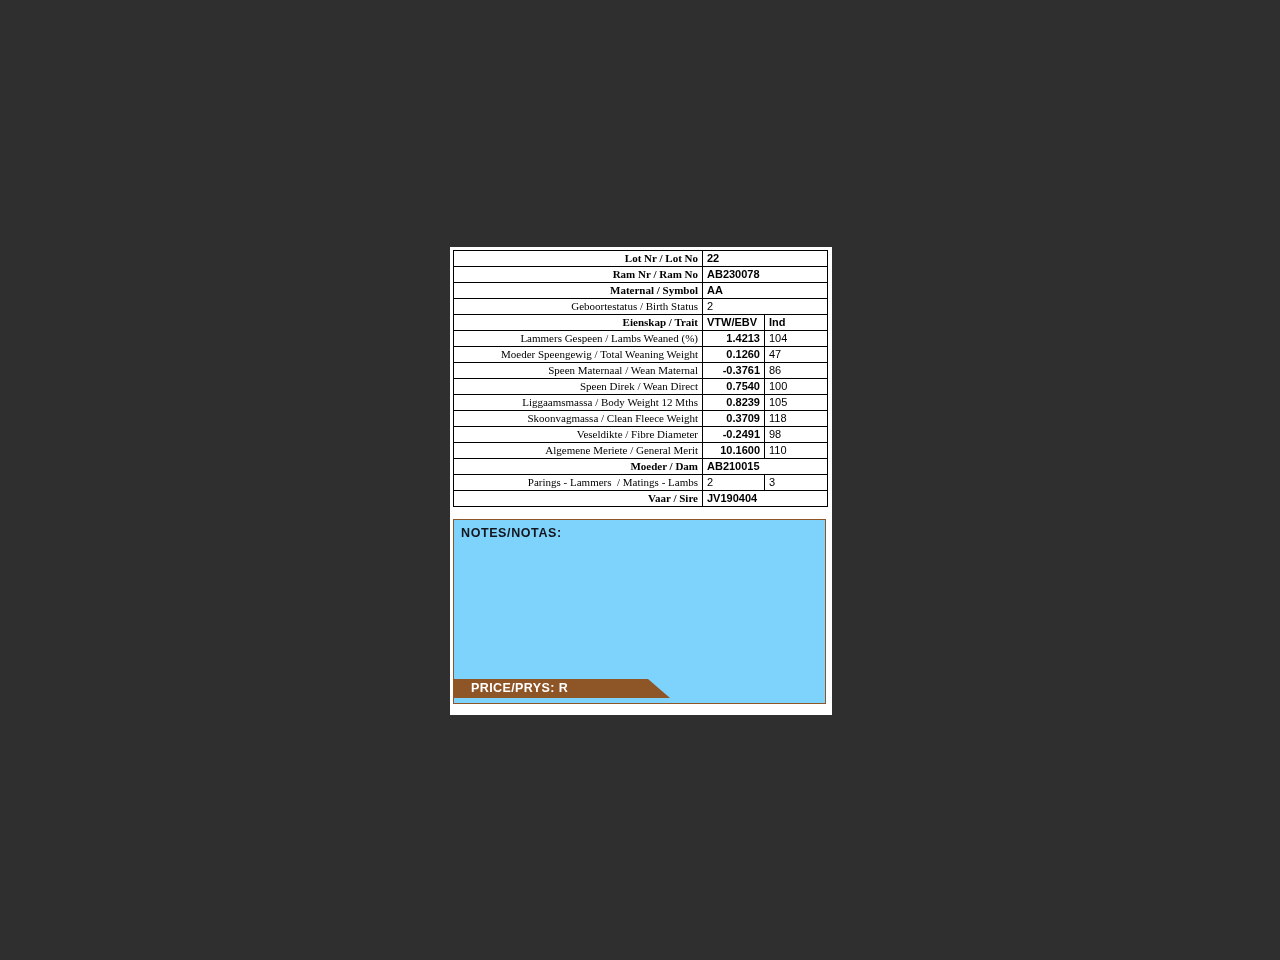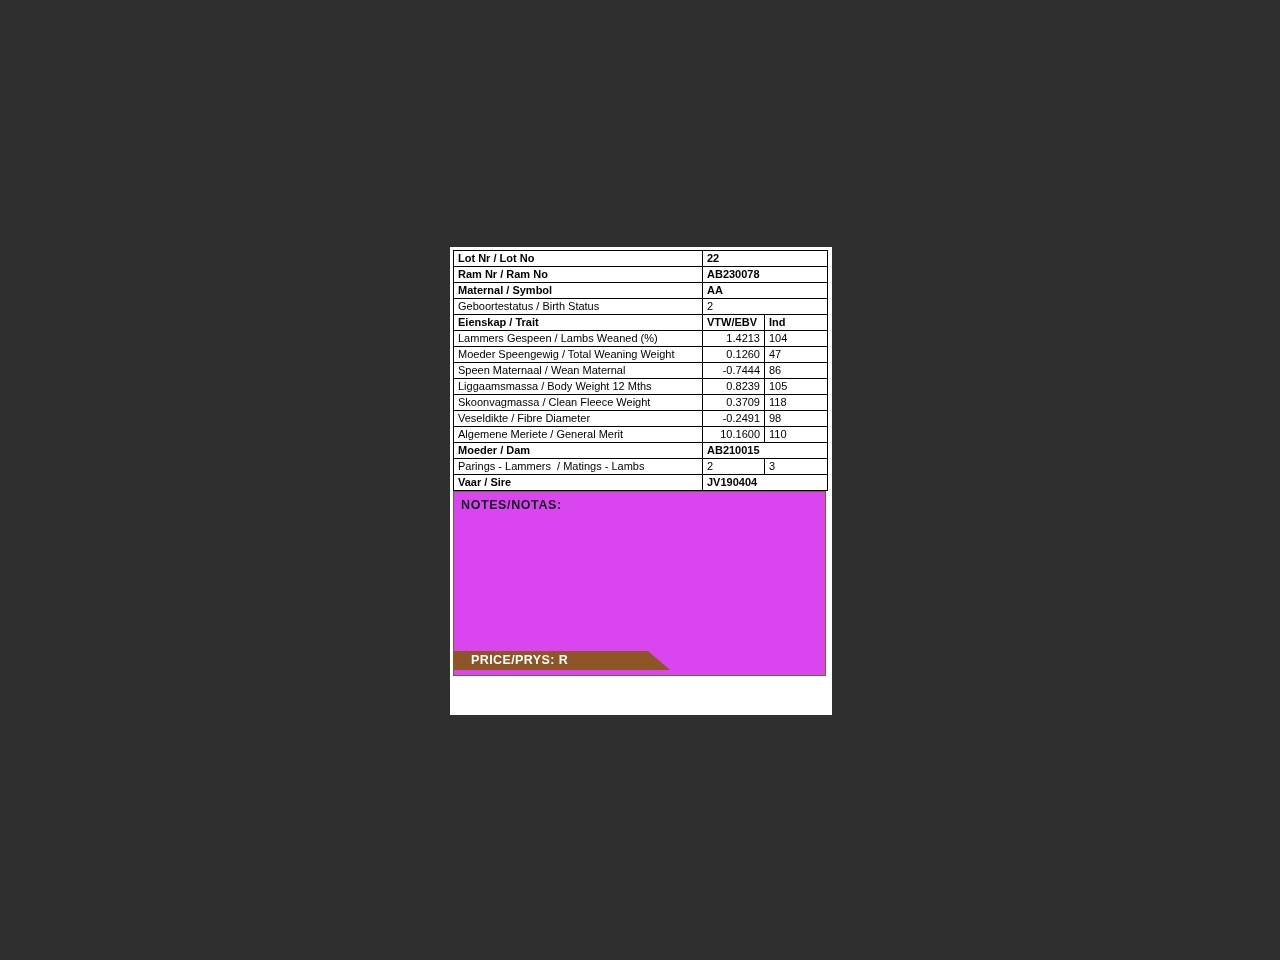--- a/index.html
+++ b/index.html
@@ -23,31 +23,31 @@
   table.lot-table td{
     border:1.5px solid #000;
     font-size:11px;
     color:#000;
     height:15px;
     line-height:15px;
     padding:0 4px;
     white-space:pre;
     overflow:hidden;
   }
-  td.lbl{text-align:left;}
+  td.lbl{text-align:right;font-family:Liberation Serif, serif;}
   td.bold{font-weight:bold;}
   td.cen{}
-  td.rgt{text-align:right;}
+  td.rgt{text-align:right;font-weight:bold;}
   .notes-box{
     position:relative;
-    margin-top:0px;
+    margin-top:12px;
     width:371px;
     height:183px;
     border:1.5px solid #8e5527;
-    background:#d946ef;
+    background:#7dd3fc;
   }
   .notes-label{
     font-weight:bold;
     font-size:12.5px;
     letter-spacing:0.6px;
     color:#15151d;
     padding:6px 0 0 7px;
   }
   .price-banner{
     position:absolute;
@@ -101,22 +101,27 @@
         <td class="rgt">1.4213</td>
         <td class="cen">104</td>
       </tr>
       <tr>
         <td class="lbl">Moeder Speengewig / Total Weaning Weight</td>
         <td class="rgt">0.1260</td>
         <td class="cen">47</td>
       </tr>
       <tr>
         <td class="lbl">Speen Maternaal / Wean Maternal</td>
-        <td class="rgt">-0.7444</td>
+        <td class="rgt">-0.3761</td>
         <td class="cen">86</td>
+      </tr>
+      <tr>
+        <td class="lbl">Speen Direk / Wean Direct</td>
+        <td class="rgt">0.7540</td>
+        <td class="cen">100</td>
       </tr>
       <tr>
         <td class="lbl">Liggaamsmassa / Body Weight 12 Mths</td>
         <td class="rgt">0.8239</td>
         <td class="cen">105</td>
       </tr>
       <tr>
         <td class="lbl">Skoonvagmassa / Clean Fleece Weight</td>
         <td class="rgt">0.3709</td>
         <td class="cen">118</td>

